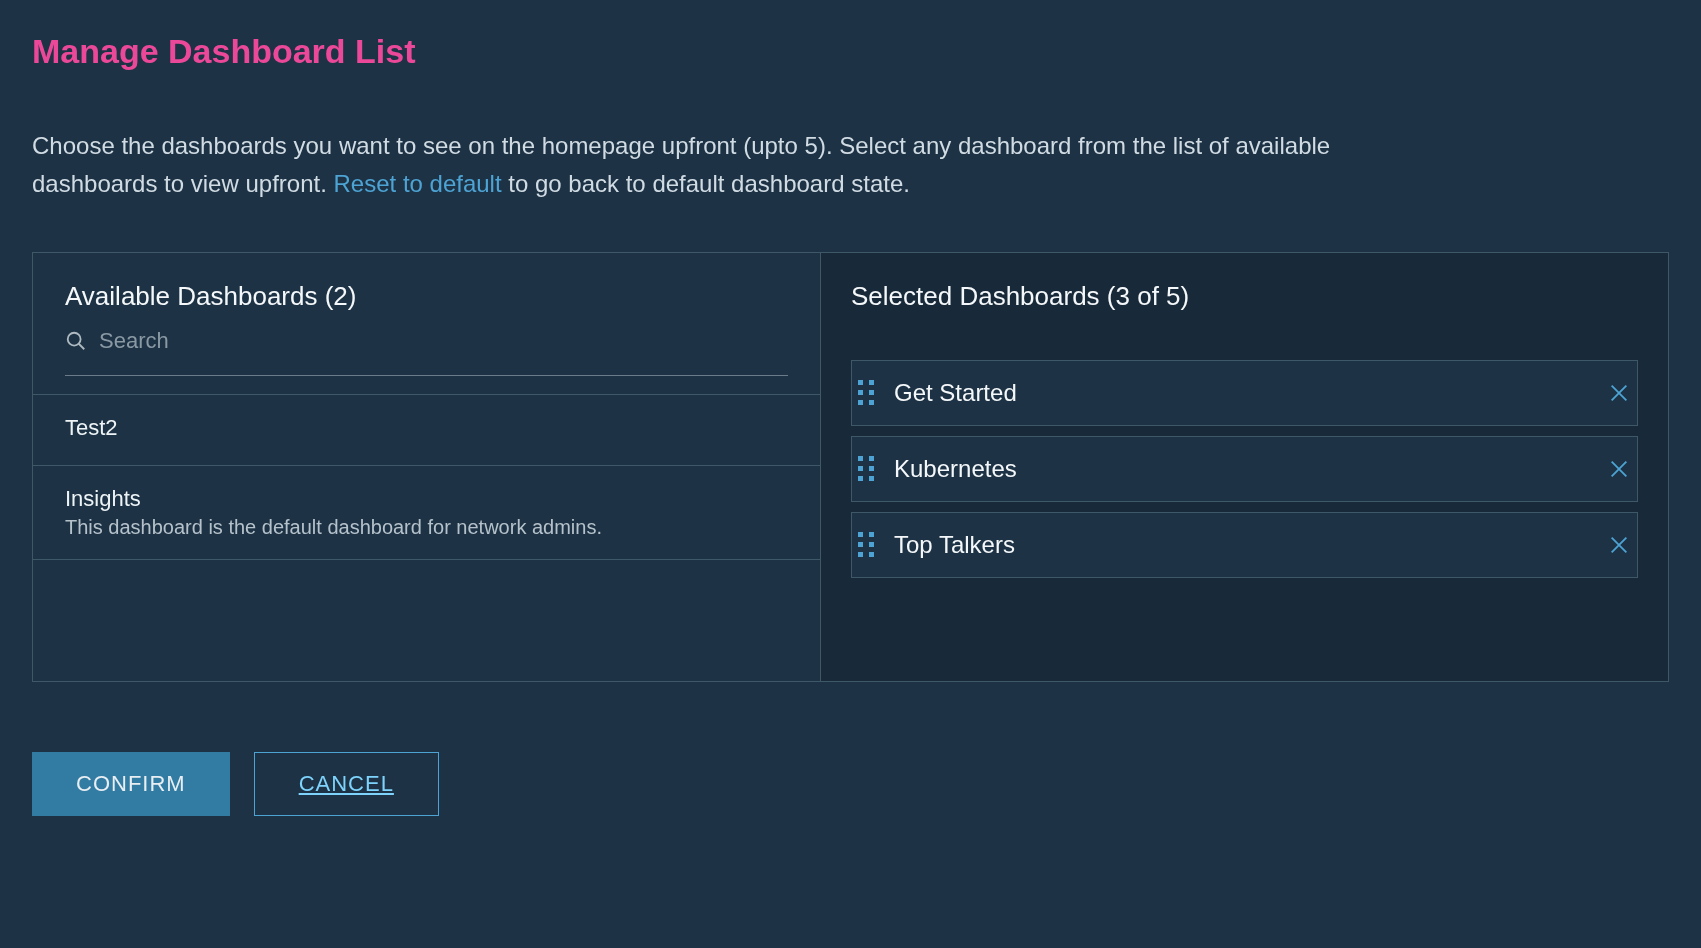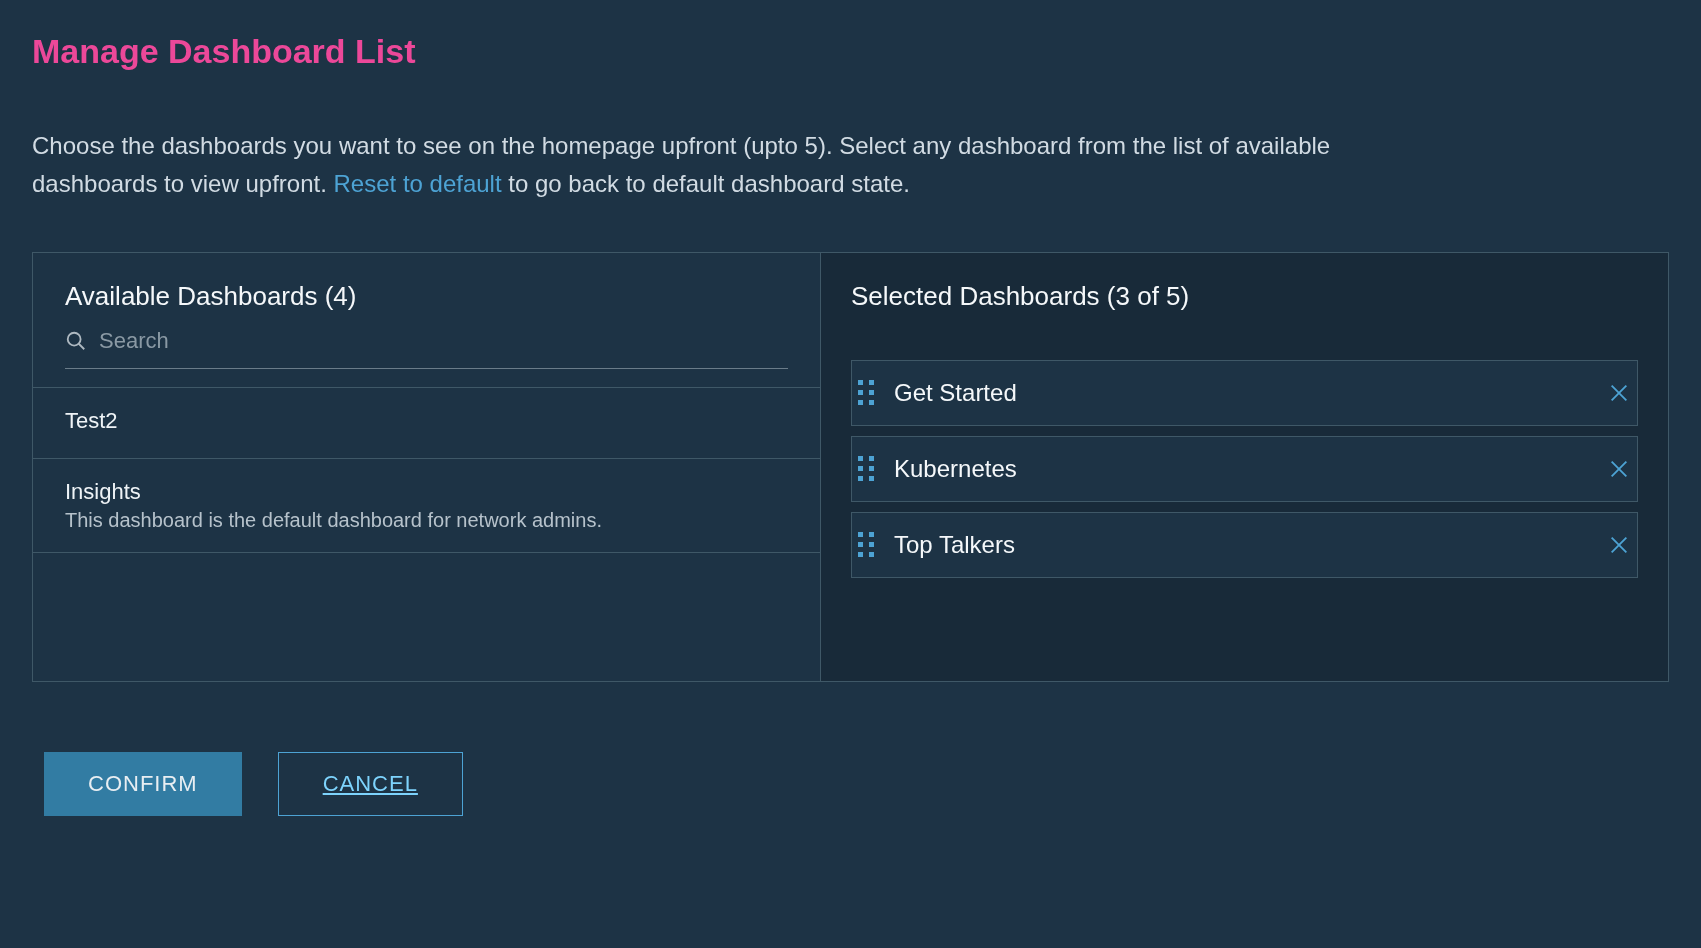--- a/index.html
+++ b/index.html
@@ -63,21 +63,21 @@
     }
     .search-wrap {
       padding: 0 32px 18px 32px;
       border-bottom: 1px solid #3f5867;
     }
     .search-box {
       display: flex;
       align-items: center;
       gap: 12px;
       border-bottom: 1px solid #6a7c89;
-      padding-bottom: 14px;
+      padding-bottom: 21px;
     }
     .search-icon {
       width: 22px;
       height: 22px;
       flex-shrink: 0;
     }
     .search-icon svg {
       width: 22px;
       height: 22px;
       stroke: #aeb9c1;
@@ -163,21 +163,20 @@
       margin-top: 70px;
     }
     .btn {
       padding: 18px 44px;
       font-size: 22px;
       font-weight: 500;
       letter-spacing: 1px;
       cursor: pointer;
       border: none;
       font-family: inherit;
-      margin-left: 12px;
     }
     .btn-confirm {
       background-color: #327ca3;
       color: #e8eef2;
     }
     .btn-cancel {
       background-color: transparent;
       border: 1px solid #4da3d4;
       color: #7dd3fc;
       text-decoration: underline;
@@ -188,21 +187,21 @@
 
 <h1 class="page-title">Manage Dashboard List</h1>
 
 <p class="description">
   <span>Choose the dashboards you want to see on the homepage upfront (upto 5). Select any dashboard from the list of available dashboards to view upfront. </span><a class="link">Reset to default</a><span> to go back to default dashboard state.</span>
 </p>
 
 <div class="panels">
 
   <div class="panel-left">
-    <div class="panel-header">Available Dashboards (4)</div>
+    <div class="panel-header">Available Dashboards (2)</div>
     <div class="search-wrap">
       <div class="search-box">
         <span class="search-icon">
           <svg viewBox="0 0 24 24">
               <circle cx="10" cy="10" r="7"></circle>
               <line x1="21" y1="21" x2="15" y2="15"></line>
             </svg>
         </span>
         <input type="text" class="search-input" placeholder="Search" style="">
       </div>

